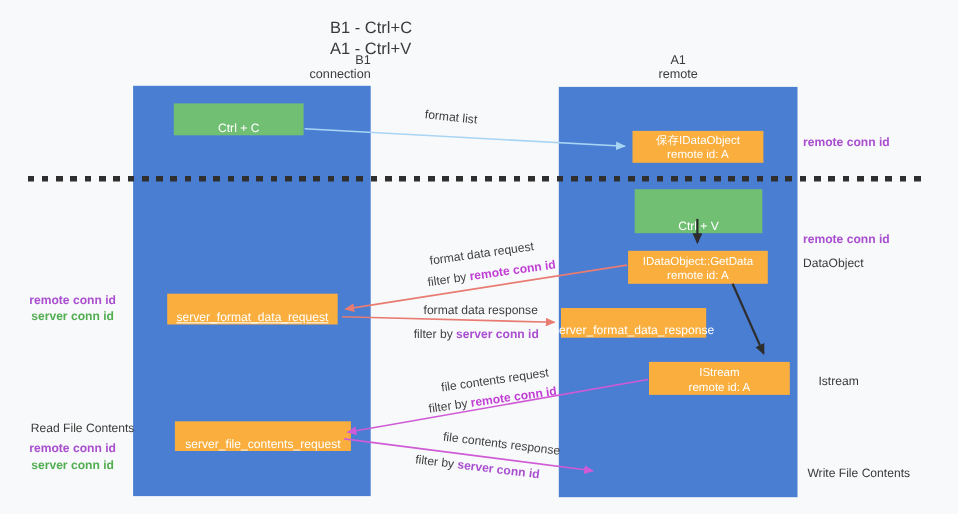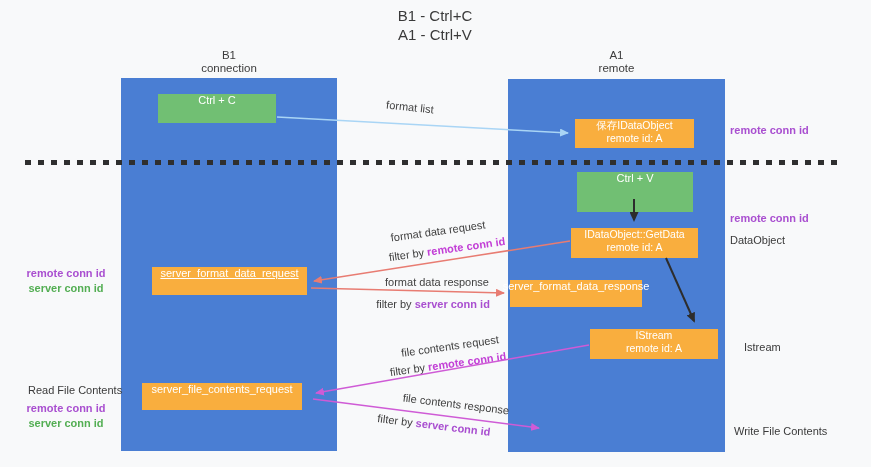--- a/index.html
+++ b/index.html
@@ -4,27 +4,27 @@
 <style>
   html,body{margin:0;padding:0;background:#f8f9fa;}
   #canvas{
     position:relative;width:871px;height:467px;overflow:hidden;
     background:#f8f9fa;
     font-family:"Liberation Sans","DejaVu Sans",sans-serif;
     color:#3c3c3c;
   }
   .abs{position:absolute;}
   .title{
-    left:300px;top:6px;width:270px;text-align:center;
+    left:300px;top:16px;width:270px;
     font-size:15px;line-height:19px;color:#3a3a3a;
   }
   .col-header{top:49px;text-align:center;font-size:11.5px;line-height:13px;color:#3c3c3c;}
   .column{background:#4a7ed3;}
   .box{
-    display:flex;align-items:flex-start;justify-content:center;text-align:center;
+    display:flex;align-items:flex-end;justify-content:center;text-align:center;
     color:#ffffff;font-size:11px;line-height:12.5px;
   }
   .box.green{background:#71bf73;}
   .box.orange{background:#f9ae3e;}
   .box .two-line{font-size:10.5px;line-height:13px;}
   .dashline{
     left:25px;top:160px;width:813px;height:5px;
     background:repeating-linear-gradient(90deg,#2f2f2f 0 6px,transparent 6px 13px);
   }
   .arrow-label{
@@ -41,21 +41,21 @@
 </head>
 <body>
 
 <div id="canvas">
 
   <div class="abs title">
     <div>B1 - Ctrl+C</div>
     <div>A1 - Ctrl+V</div>
   </div>
 
-  <div class="abs col-header" style="left:121px;width:216px;">
+  <div class="abs col-header" style="left:121px;width:216px;text-align:right;">
     <div>B1</div>
     <div>connection</div>
   </div>
   <div class="abs col-header" style="left:508px;width:217px;">
     <div>A1</div>
     <div>remote</div>
   </div>
 
   <div class="abs column" style="left:121px;top:78px;width:216px;height:373px;"></div>
   <div class="abs column" style="left:508px;top:79px;width:217px;height:373px;"></div>
@@ -92,21 +92,21 @@
     <span>server_format_data_response</span>
   </div>
 
   <div class="abs box orange" style="left:590px;top:329px;width:128px;height:30px;">
     <div class="two-line">
       <div>IStream</div>
       <div>remote id: A</div>
     </div>
   </div>
 
-  <div class="abs box orange" style="left:142px;top:383px;width:160px;height:27px;">
+  <div class="abs box orange" style="left:159px;top:383px;width:160px;height:27px;">
     <span>server_file_contents_request</span>
   </div>
 
 
   <div class="abs arrow-label" style="left:410px;top:107px;transform:translate(-50%,-50%) rotate(6deg);">format list</div>
 
   <div class="abs arrow-label" style="left:438px;top:231px;transform:translate(-50%,-50%) rotate(-8deg);">format data request</div>
   <div class="abs arrow-label" style="left:447px;top:249px;transform:translate(-50%,-50%) rotate(-8deg);">
     <span>filter by </span><span class="magenta">remote conn id</span>
   </div>

